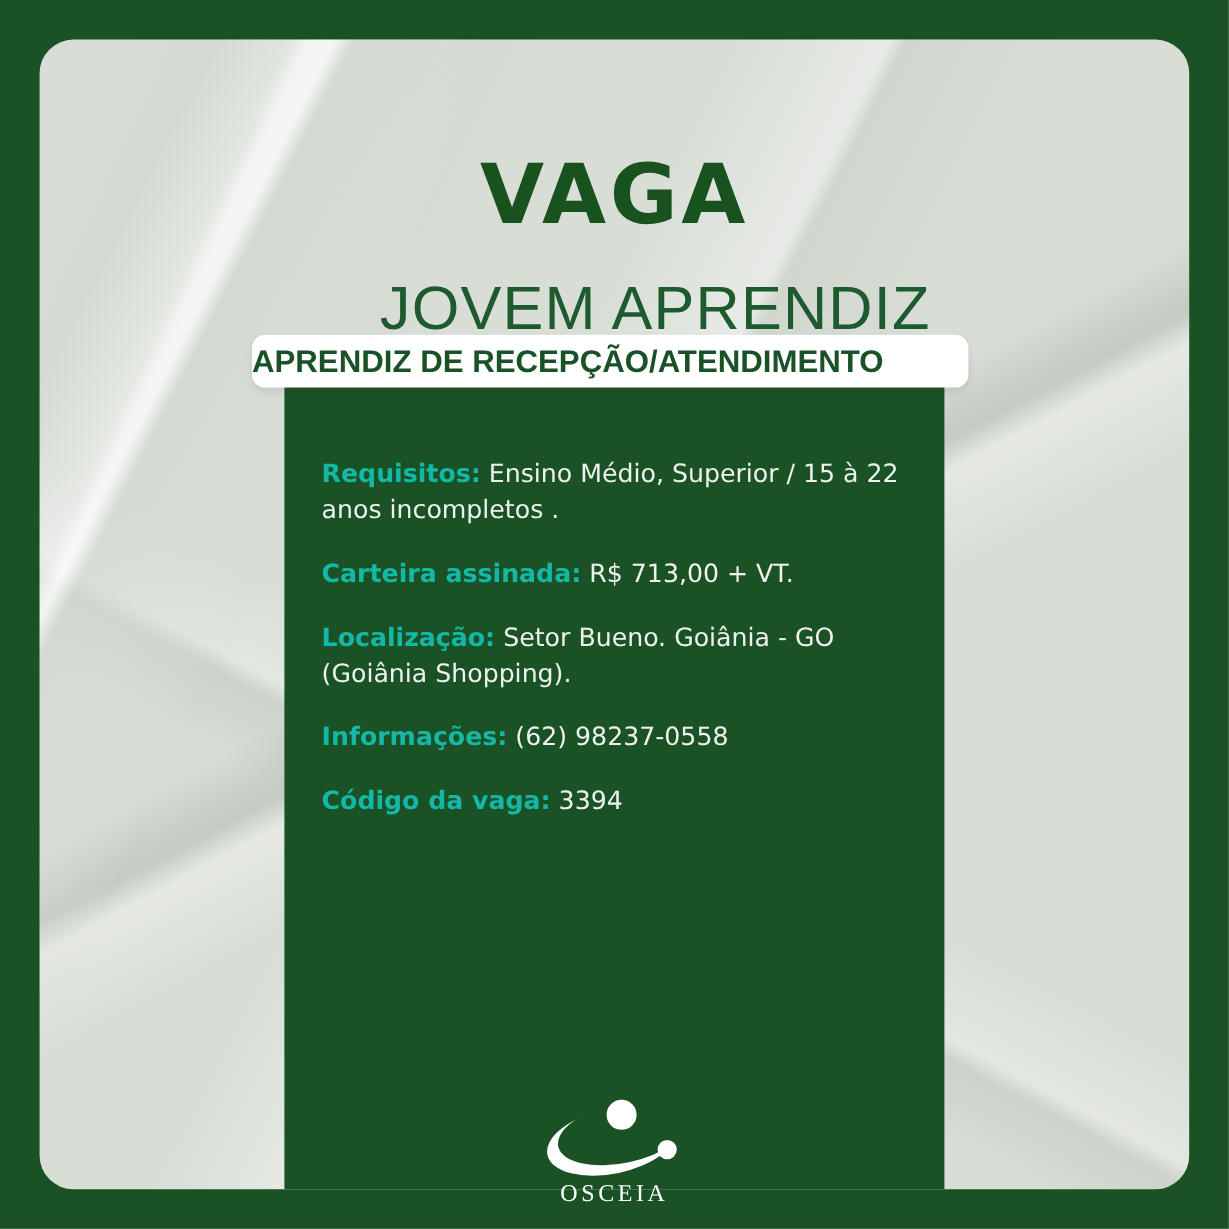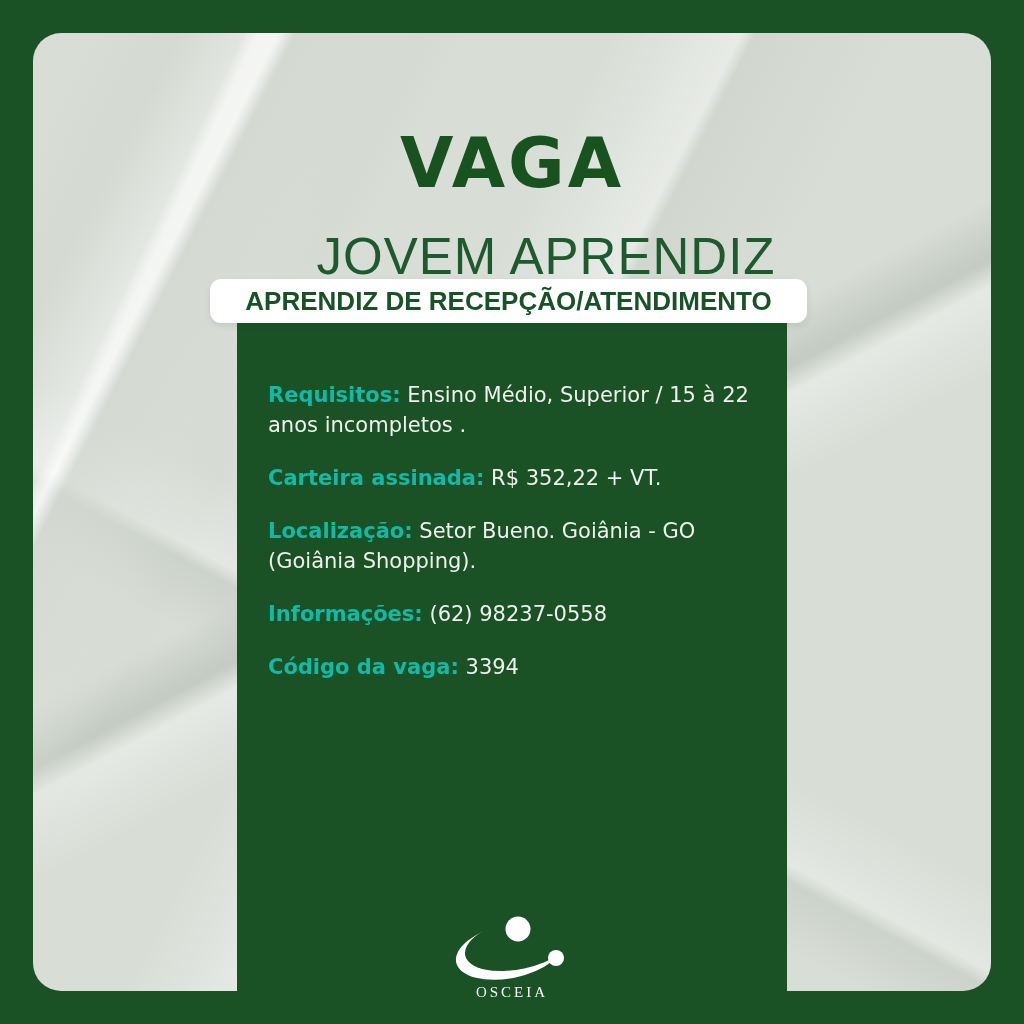--- a/index.html
+++ b/index.html
@@ -32,21 +32,21 @@
     position:absolute;left:0;top:155px;width:100%;text-align:center;
     font-size:51px;line-height:1.05;font-weight:300;letter-spacing:1px;
     color:#1d5a2e;
     font-family:"Liberation Sans","DejaVu Sans",sans-serif;
     padding-left:34px;
   }
   
   .banner{
     position:absolute;left:177px;top:246px;width:597px;height:44px;
     background:#ffffff;border-radius:11px;
-    display:flex;align-items:center;justify-content:center;
+    display:flex;align-items:center;
     box-shadow:0 3px 6px rgba(40,60,45,.10);
     z-index:3;
   }
   .banner span{
     font-size:26px;font-weight:700;color:#1a5228;letter-spacing:0;
     font-family:"Liberation Sans","DejaVu Sans",sans-serif;
     white-space:nowrap;
   }
   
   .panel{
@@ -65,21 +65,21 @@
   .panel p.stacked .val{display:block;}
   
   .logo{
     position:absolute;left:427px;top:915px;width:170px;
     text-align:center;z-index:4;
   }
   .logo svg{display:block;margin:0 auto;}
   .logo .logo-text{
     display:block;margin-top:3px;
     font-family:"Liberation Serif","DejaVu Serif",serif;
-    font-size:15px;letter-spacing:3px;color:#ffffff;
+    font-size:20px;letter-spacing:3px;color:#ffffff;
   }
 </style>
 </head>
 <body>
 
 <div class="card">
   <div class="texture"></div>
 
   <h1 class="title">VAGA</h1>
   <h2 class="subtitle">JOVEM APRENDIZ</h2>
@@ -88,21 +88,21 @@
     <span>APRENDIZ DE RECEPÇÃO/ATENDIMENTO</span>
   </div>
 
   <div class="panel">
     <p>
       <b>Requisitos:</b>
       <span class="val">Ensino Médio, Superior / 15 à 22 anos incompletos .</span>
     </p>
     <p>
       <b>Carteira assinada:</b>
-      <span class="val">R$ 352,22 + VT.</span>
+      <span class="val">R$ 713,00 + VT.</span>
     </p>
     <p>
       <b>Localização:</b>
       <span class="val">Setor Bueno. Goiânia - GO (Goiânia Shopping).</span>
     </p>
     <p>
       <b>Informações:</b>
       <span class="val">(62) 98237-0558</span>
     </p>
     <p>

